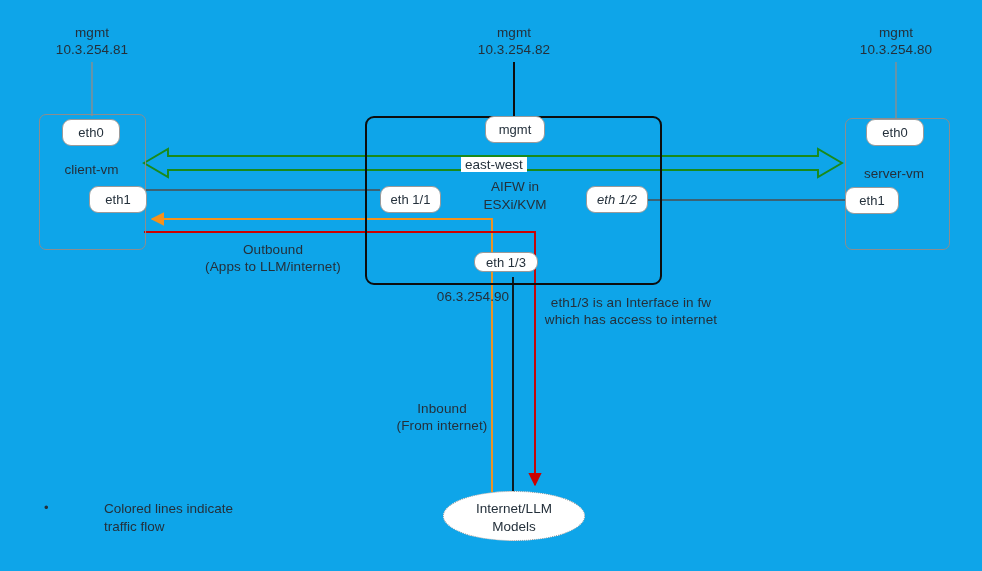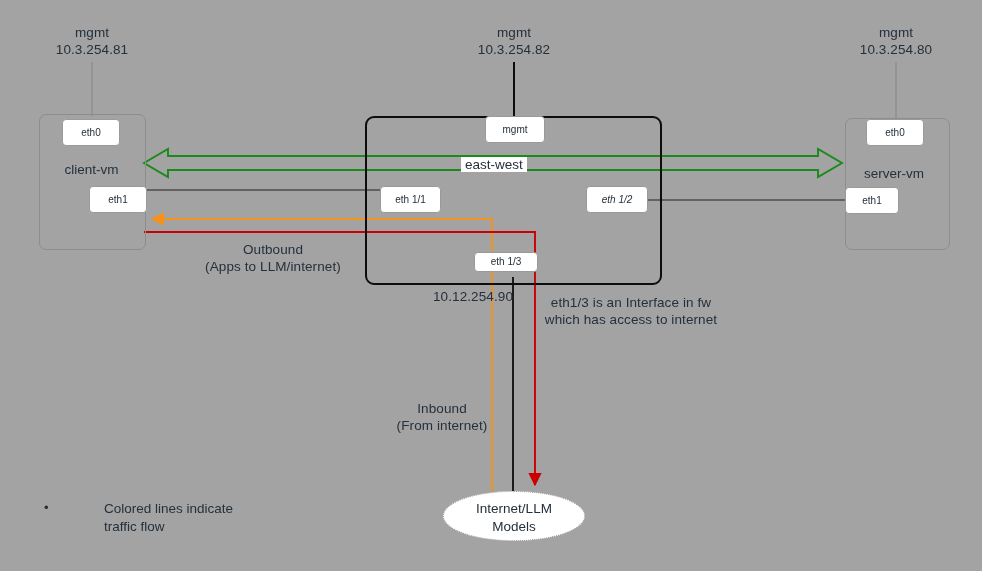--- a/index.html
+++ b/index.html
@@ -9,21 +9,21 @@
   }
   body {
     font-family: "Liberation Sans", sans-serif;
     color: #222a33;
   }
   #canvas {
     position: relative;
     width: 982px;
     height: 571px;
     overflow: hidden;
-    background: #a3a3a3;
+    background: #0ea5e9;
   }
   #vector-layer {
     position: absolute;
     left: 0;
     top: 0;
     width: 982px;
     height: 571px;
   }
   .lbl {
     position: absolute;
@@ -42,23 +42,23 @@
   }
   .fw-box {
     position: absolute;
     border: 2.3px solid #0d0d0d;
     border-radius: 9px;
     background: transparent;
   }
   .port {
     position: absolute;
     border: 1.2px solid #9a9a9a;
-    border-radius: 4px;
-    background: #ffffff;
-    font-size: 10px;
+    border-radius: 9px;
+    background: #ffffff;
+    font-size: 13px;
     line-height: 1;
     color: #24303b;
     display: flex;
     align-items: center;
     justify-content: center;
     white-space: nowrap;
     box-sizing: border-box;
   }
   .vm-name {
     position: absolute;
@@ -159,28 +159,30 @@
 
   <div class="lbl" style="left:434px; top:24px; width:160px;">mgmt
 10.3.254.82</div>
 
   <div class="fw-box" style="left:365px; top:116px; width:293px; height:165px;"></div>
 
   <div class="port" style="left:485px; top:116px; width:60px; height:27px;">mgmt</div>
 
   <div class="ew-label" style="left:461px; top:157px;">east-west</div>
 
+  <div class="vm-name" style="left:425px; top:178px; width:180px; line-height:18px; white-space:pre;">AIFW in
+ESXi/KVM</div>
 
   <div class="port" style="left:380px; top:186px; width:61px; height:27px;">eth 1/1</div>
 
   <div class="port" style="left:586px; top:186px; width:62px; height:27px;font-style:italic;">eth 1/2</div>
 
   <div class="port" style="left:474px; top:252px; width:64px; height:20px;">eth 1/3</div>
 
-  <div class="lbl" style="left:408px; top:288px; width:130px;">10.12.254.90</div>
+  <div class="lbl" style="left:408px; top:288px; width:130px;">06.3.254.90</div>
 
   <div class="lbl" style="left:540px; top:294px; width:182px; text-align:center;">eth1/3 is an Interface in fw
 which has access to internet</div>
 
   <div class="lbl" style="left:816px; top:24px; width:160px;">mgmt
 10.3.254.80</div>
 
   <div class="vm-box" style="left:845px; top:118px; width:103px; height:130px;"></div>
 
   <div class="port" style="left:866px; top:119px; width:58px; height:27px;">eth0</div>

